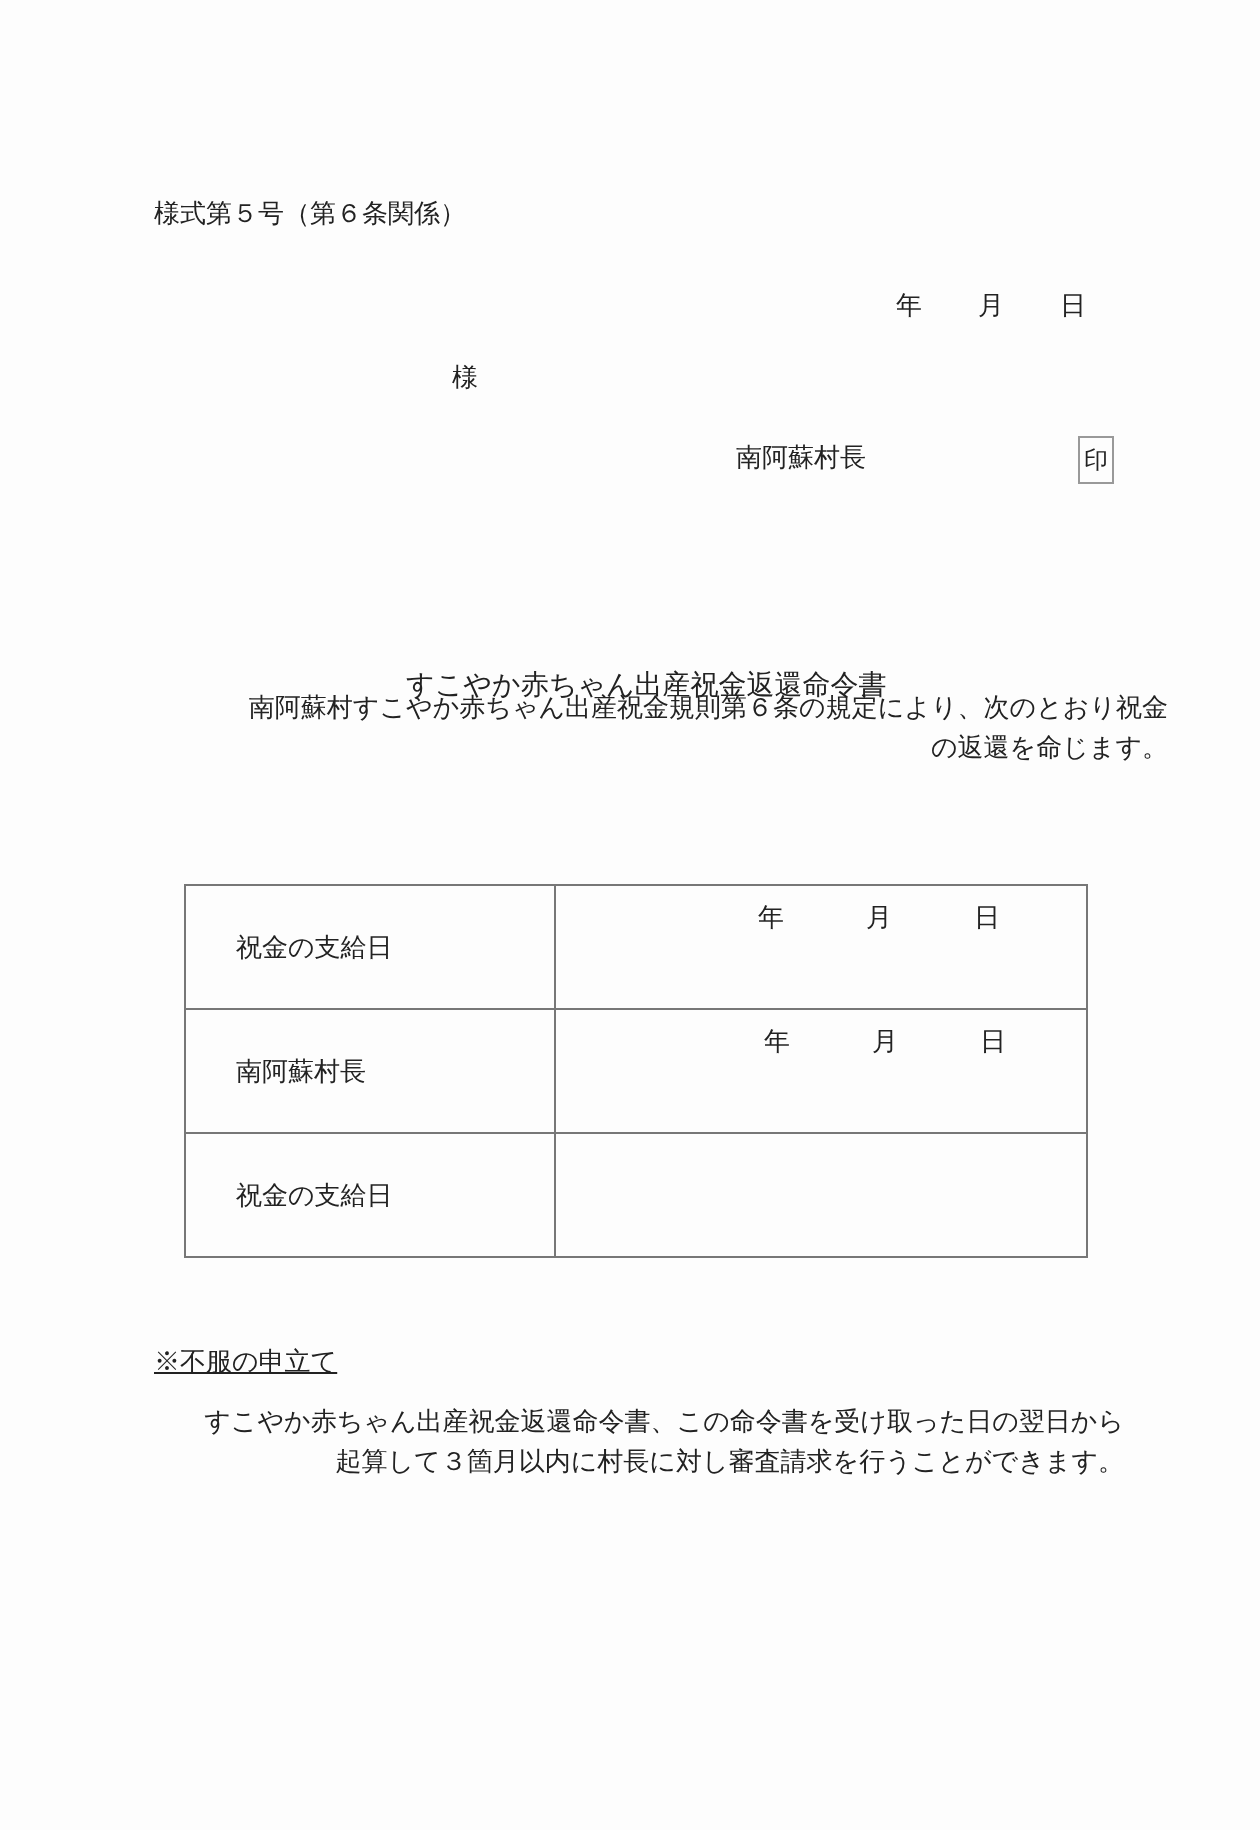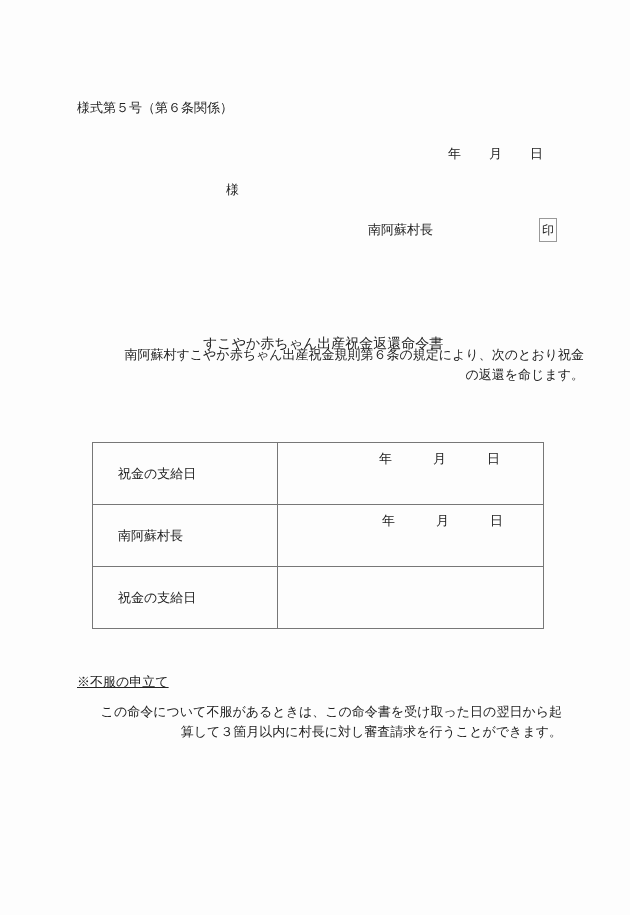--- a/index.html
+++ b/index.html
@@ -66,13 +66,13 @@
     </td>
   </tr>
   <tr>
     <td class="label">祝金の支給日</td>
     <td class="val"></td>
   </tr>
 </tbody>
   </table>
 
 <div class="abs" id="objection-heading">※不服の申立て</div>
-<div class="abs" id="objection-body">　この命令について不服があるときは、この命令書を受け取った日の翌日から起算して３箇月以内に村長に対し審査請求を行うことができます。</div>
+<div class="abs" id="objection-body">　すこやか赤ちゃん出産祝金返還命令書、この命令書を受け取った日の翌日から起算して３箇月以内に村長に対し審査請求を行うことができます。</div>
 
 </body></html>

